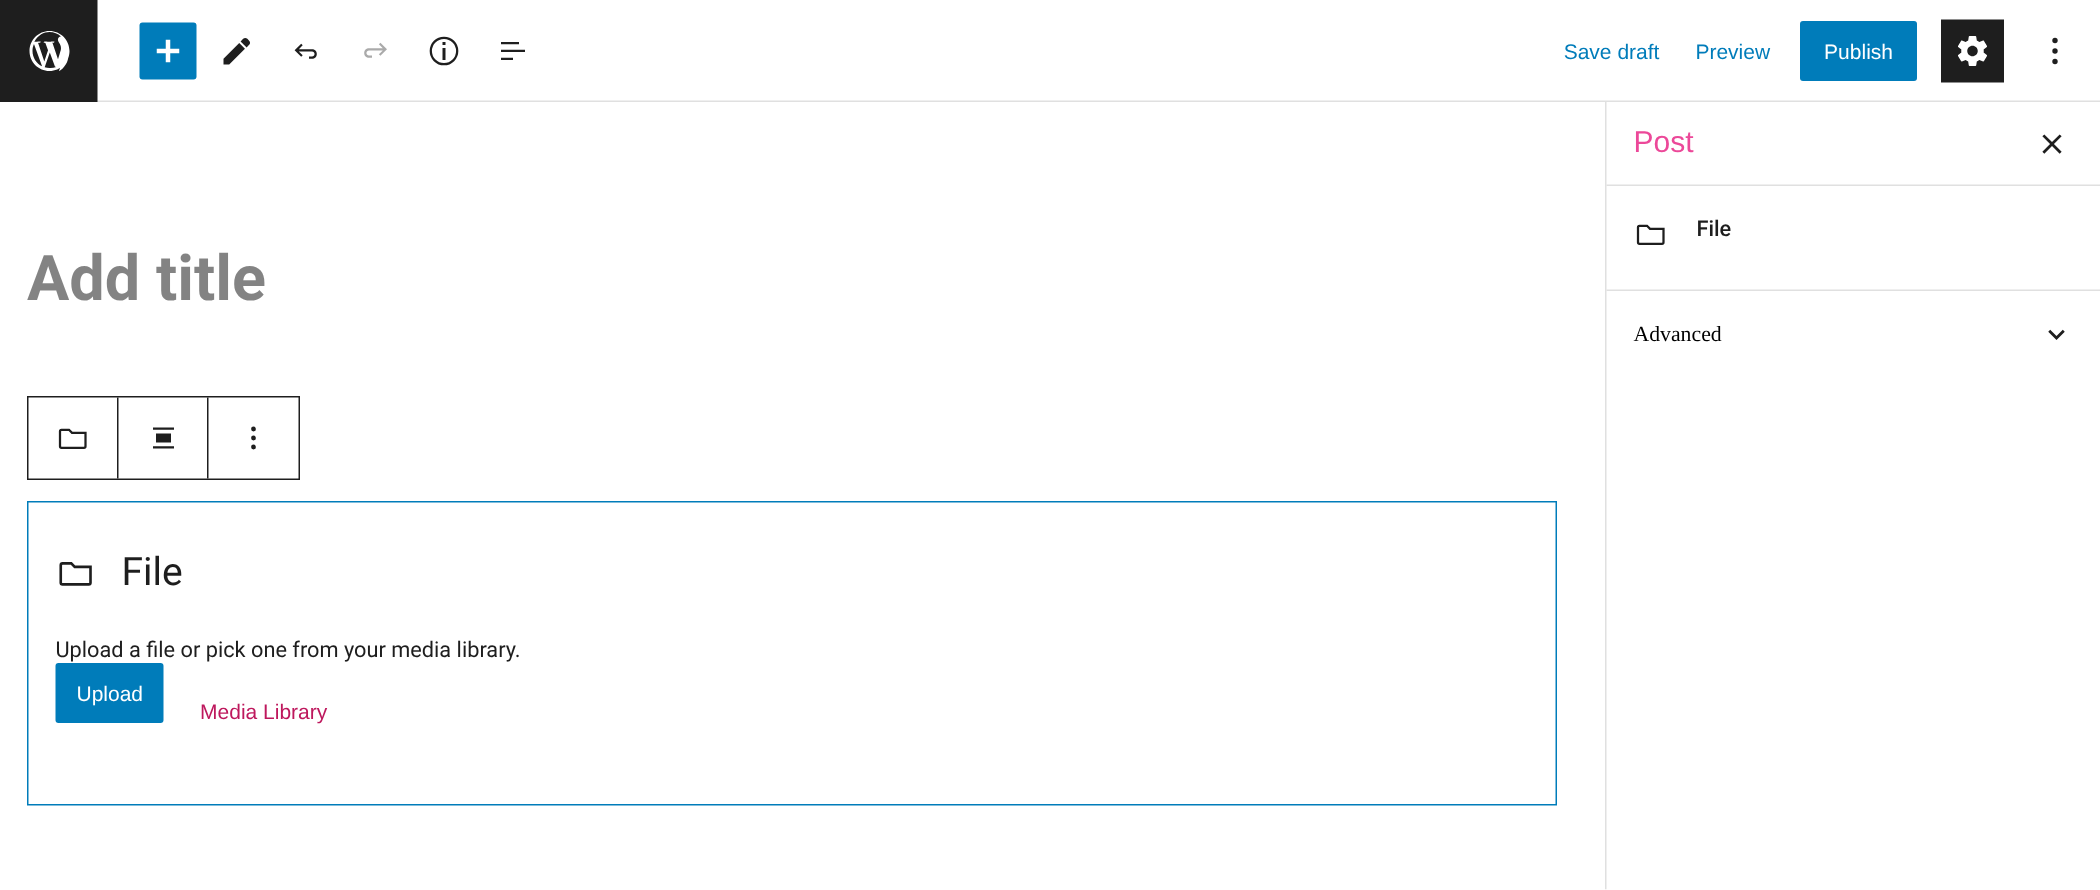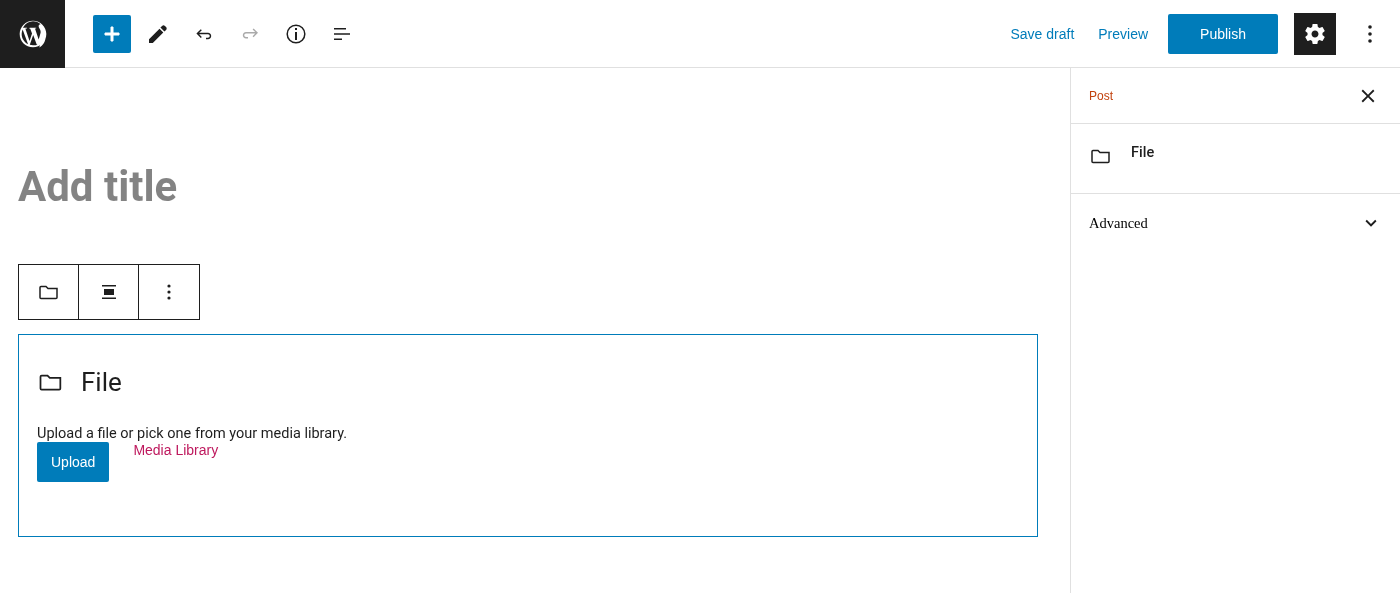--- a/index.html
+++ b/index.html
@@ -73,21 +73,21 @@
       color: #007cba;
       font-size: 14px;
       cursor: pointer;
       padding: 8px 4px;
     }
     .publish-btn {
       background: #007cba;
       color: #fff;
       border: none;
       font-size: 14px;
-      padding: 12px 32px;
+      padding: 12px 16px;
       cursor: pointer;
       border-radius: 2px;
     }
     .settings-btn {
       width: 42px;
       height: 42px;
       background: #1e1e1e;
       display: flex;
       align-items: center;
       justify-content: center;
@@ -173,21 +173,21 @@
     .file-block-header svg { width: 28px; height: 28px; }
     .file-block-title {
       font-size: 26px;
       font-weight: 400;
     }
     .file-block-desc {
       font-size: 14.5px;
     }
     .file-block-actions {
       display: flex;
-      align-items: flex-start;
+      align-items: flex-end;
       gap: 24px;
     }
     .upload-btn {
       background: #007cba;
       color: #fff;
       border: none;
       font-size: 14px;
       padding: 12px 14px;
       cursor: pointer;
       border-radius: 2px;
@@ -205,25 +205,25 @@
       display: flex;
       align-items: center;
       border-bottom: 1px solid #e0e0e0;
       height: 56px;
     }
     .sidebar-tab {
       padding: 0 18px;
       height: 100%;
       display: flex;
       align-items: center;
-      font-size: 12px;
-      cursor: pointer;
-      border: none;
-      background: transparent;
-      color: #c2410c;
+      font-size: 20px;
+      cursor: pointer;
+      border: none;
+      background: transparent;
+      color: #ec4899;
       position: relative;
     }
     .sidebar-tab.active {
       font-weight: 500;
     }
     .sidebar-tab.active::after {
       content: "";
       position: absolute;
       bottom: -1px;
       left: 0;

